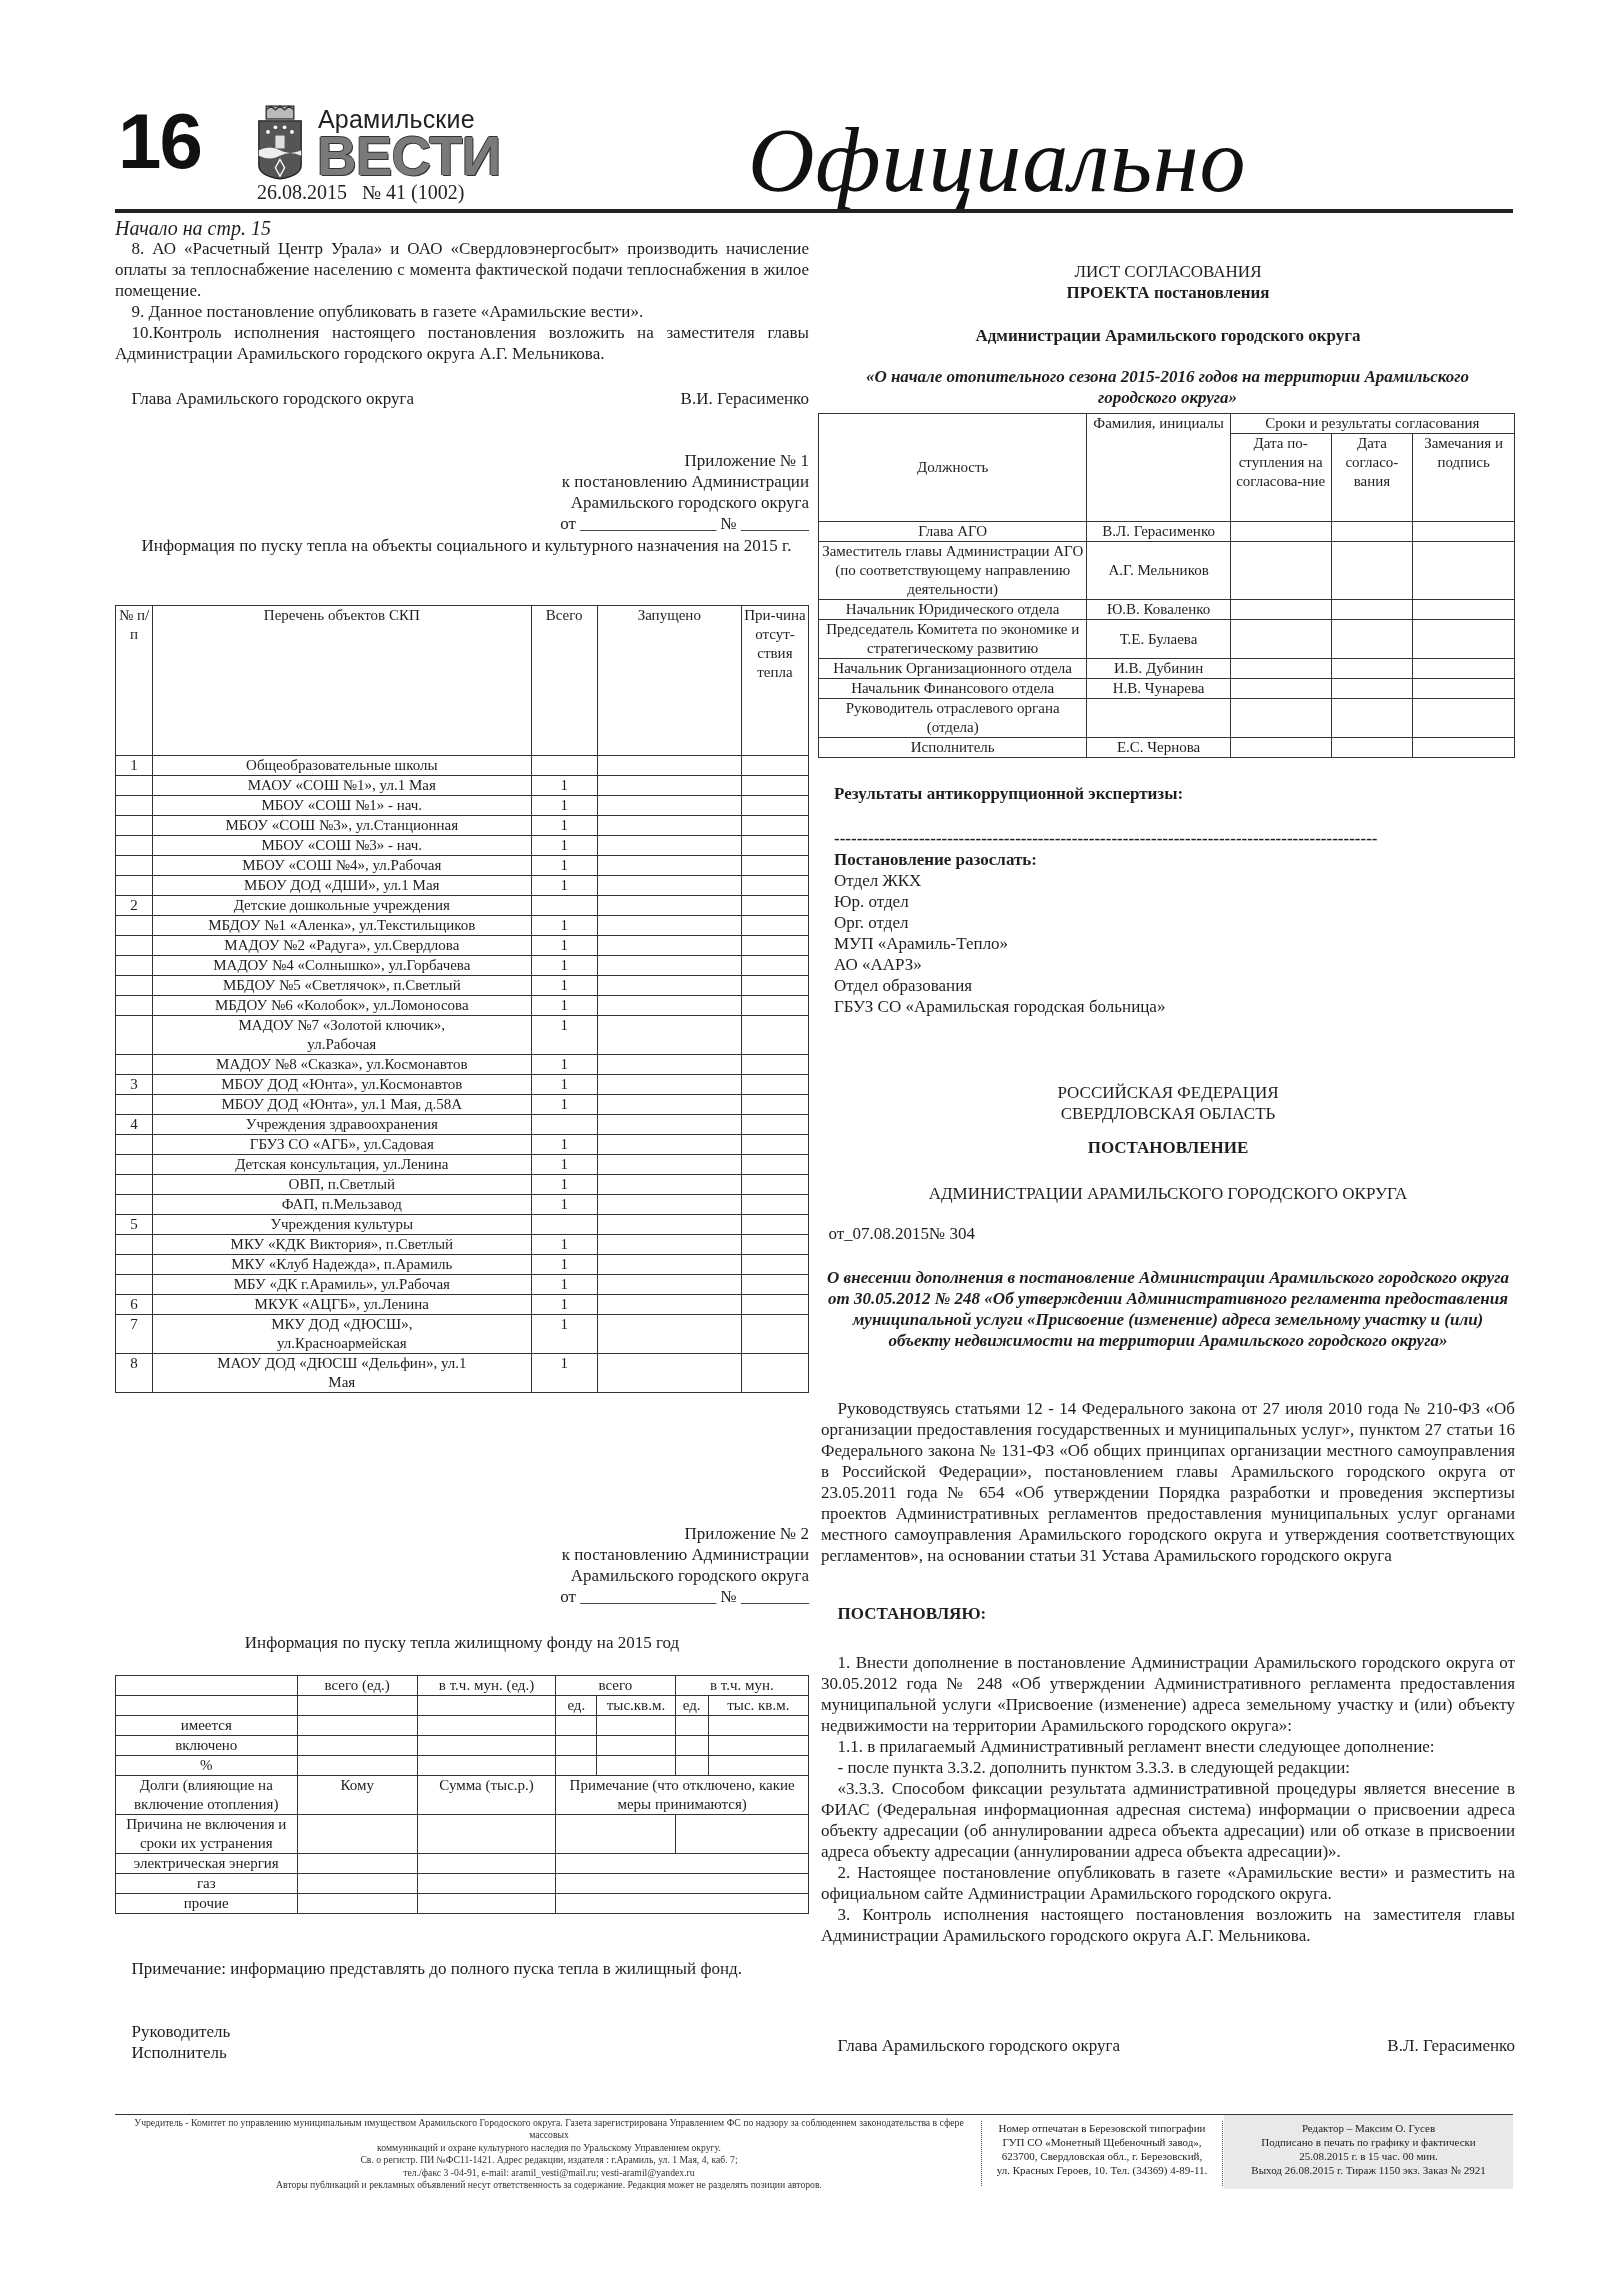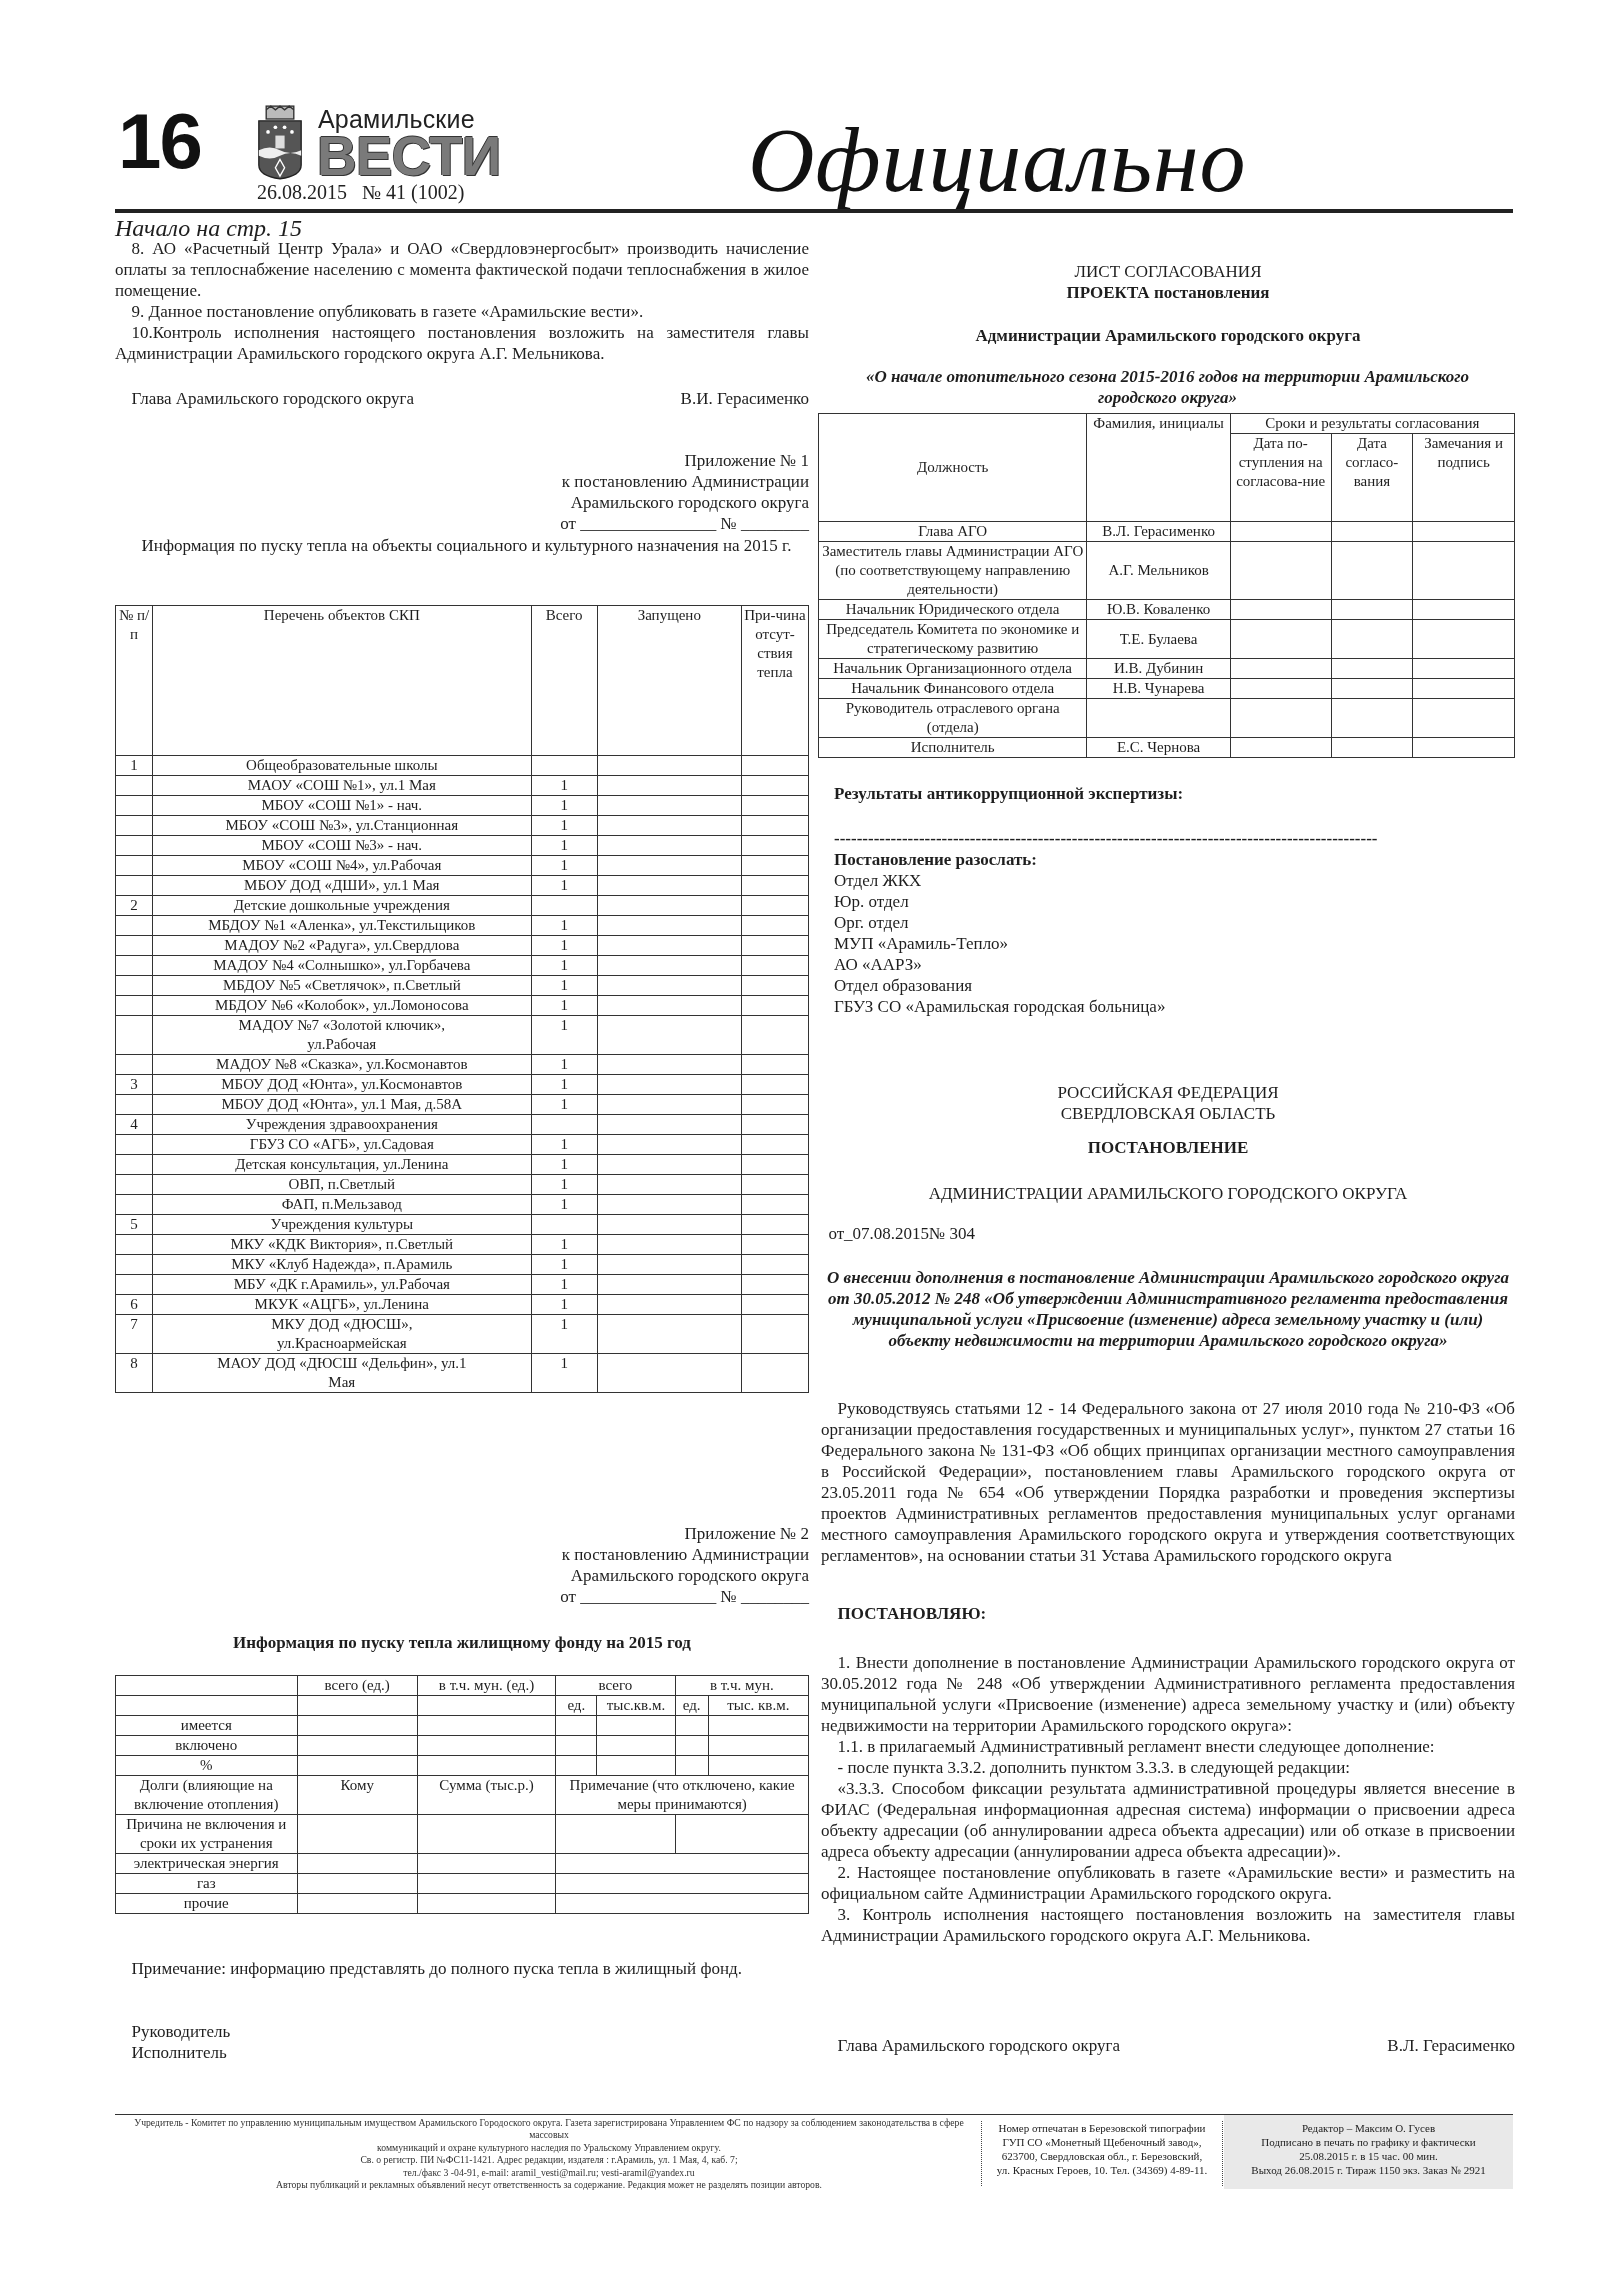--- a/index.html
+++ b/index.html
@@ -9,21 +9,21 @@
 
   
   .page-num { left: 118px; top: 102px; font-family: "Liberation Sans", "DejaVu Sans", sans-serif; font-weight: bold; font-size: 78px; line-height: 78px; letter-spacing: -1.8px; color: #111; }
   .logo-emblem { left: 257px; top: 104px; width: 46px; height: 76px; }
   .logo-top { left: 318px; top: 105px; font-family: "Liberation Sans", "DejaVu Sans", sans-serif; font-size: 25px; line-height: 28px; color: #222; letter-spacing: 0.2px; }
   .logo-main { left: 317px; top: 129px; font-family: "Liberation Sans", "DejaVu Sans", sans-serif; font-weight: bold; font-size: 55px; line-height: 54px; color: #7a7a7a; letter-spacing: -0.9px; text-shadow: 0.9px 0.9px 0 #333, -0.9px 0 0 #333, 0 -0.9px 0 #333; }
   .logo-date { left: 257px; top: 180px; font-family: "Liberation Serif", serif; font-size: 20px; line-height: 24px; color: #222; white-space: pre; }
   .rubric { left: 748px; top: 109px; font-family: "Liberation Serif", "DejaVu Serif", serif; font-style: italic; font-size: 92px; line-height: 102px; color: #111; letter-spacing: 0.9px; }
   .head-rule { left: 115px; top: 209px; width: 1398px; height: 3.7px; background: #222; }
 
-  .cont-note { left: 115px; top: 216px; font-style: italic; font-size: 24px; line-height: 24px; }
+  .cont-note { left: 115px; top: 216px; font-style: italic; font-size: 20px; line-height: 24px; }
 
   
   .col-left { left: 115px; width: 694px; }
   .col-right { left: 821px; width: 694px; }
   p.ind { text-indent: 16.6px; text-align: justify; }
   .center { text-align: center; }
   .right { text-align: right; }
   .bold { font-weight: bold; }
   .ibold { font-weight: bold; font-style: italic; }
   .sig { display: flex; justify-content: space-between; padding: 0 0 0 16.6px; }
@@ -305,21 +305,21 @@
       </tbody>
   </table>
 </div>
 
 <div class="abs col-left right" style="top:1523px;">
   <div>Приложение № 2</div>
   <div>к постановлению Администрации</div>
   <div>Арамильского городского округа</div>
   <div>от ________________ № ________</div>
 </div>
-<div class="abs center" style="left:115px; width:694px; top:1632px;font-weight:bold;">Информация по пуску тепла жилищному фонду на 2015 год</div>
+<div class="abs center" style="left:115px; width:694px; top:1632px;">Информация по пуску тепла жилищному фонду на 2015 год</div>
 
 <div class="abs col-left" style="top:1675px;">
   <table class="doc">
     <colgroup>
       <col style="width:181px">
         <col style="width:120px">
         <col style="width:138px">
       <col style="width:41px">
         <col style="width:78px">
         <col style="width:33px">

